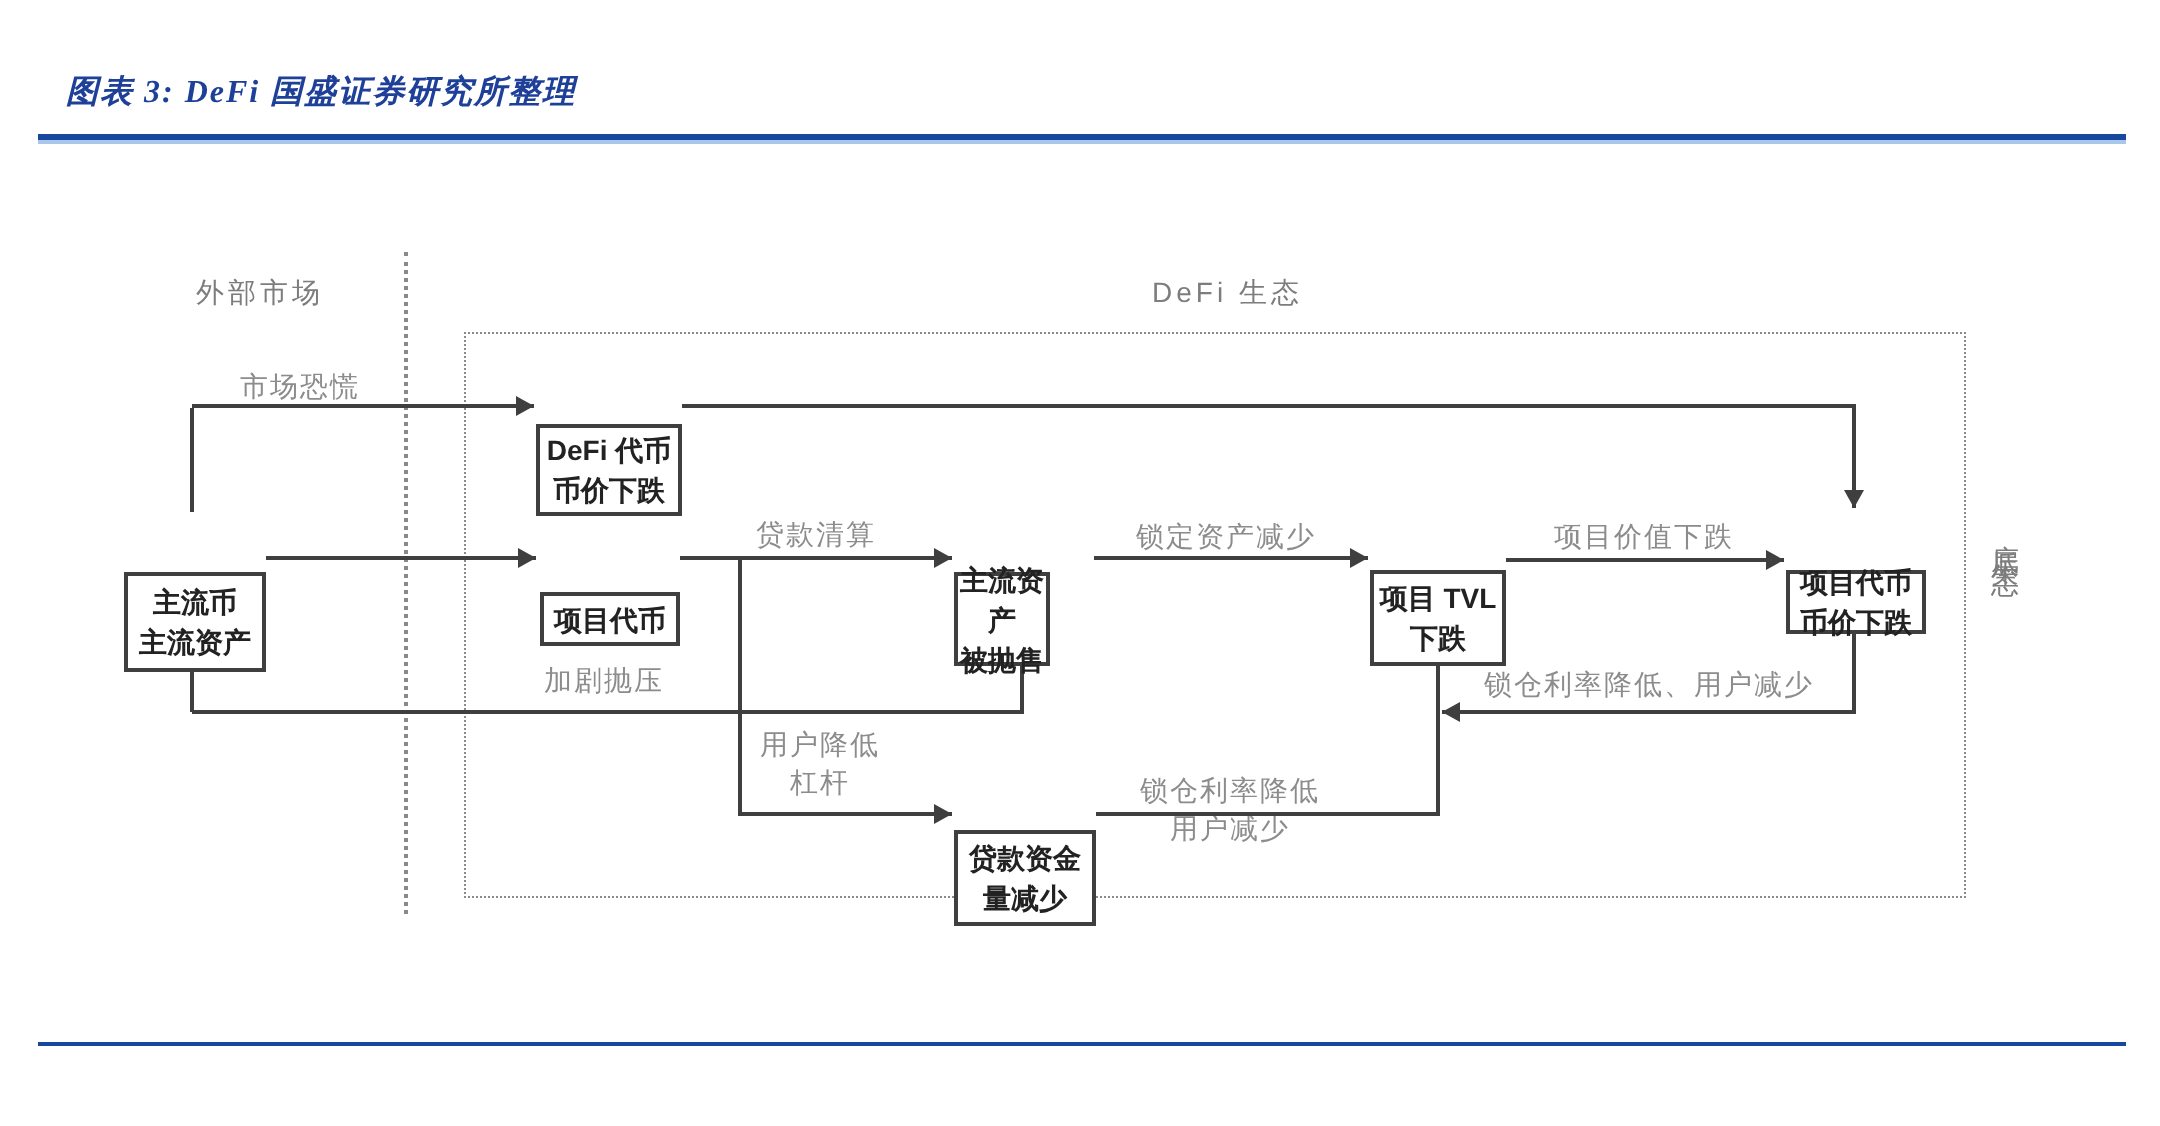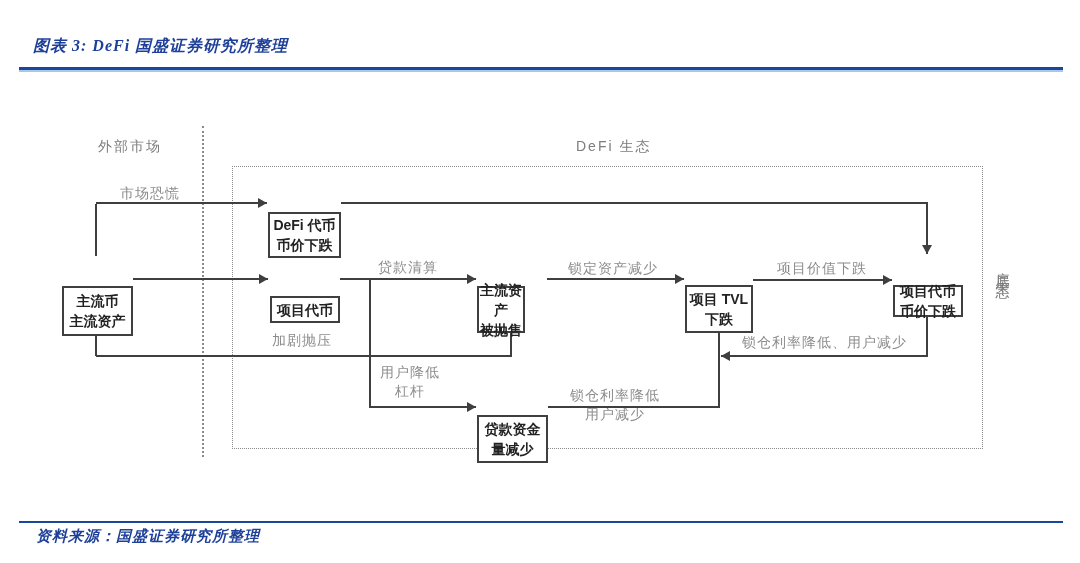--- a/index.html
+++ b/index.html
@@ -118,15 +118,14 @@
       <div class="arrow up" style="left: 91px; top: 307px;"></div>
       <div class="line" style="left: 548px; top: 406px; width: 172px; height: 2px;"></div>
       <div class="line" style="left: 718px; top: 304px; width: 2px; height: 104px;"></div>
       <div class="arrow up" style="left: 714px; top: 304px;"></div>
       <div class="line" style="left: 926px; top: 303px; width: 2px; height: 54px;"></div>
       <div class="line" style="left: 721px; top: 355px; width: 207px; height: 2px;"></div>
       <div class="arrow left" style="left: 721px; top: 351px;"></div>
     </div>
 
   <div class="footer-rule"></div>
-  <div class="figure-source">资料来源：国盛证券研究所整理</div>
 
 </div>
 
 </body></html>

